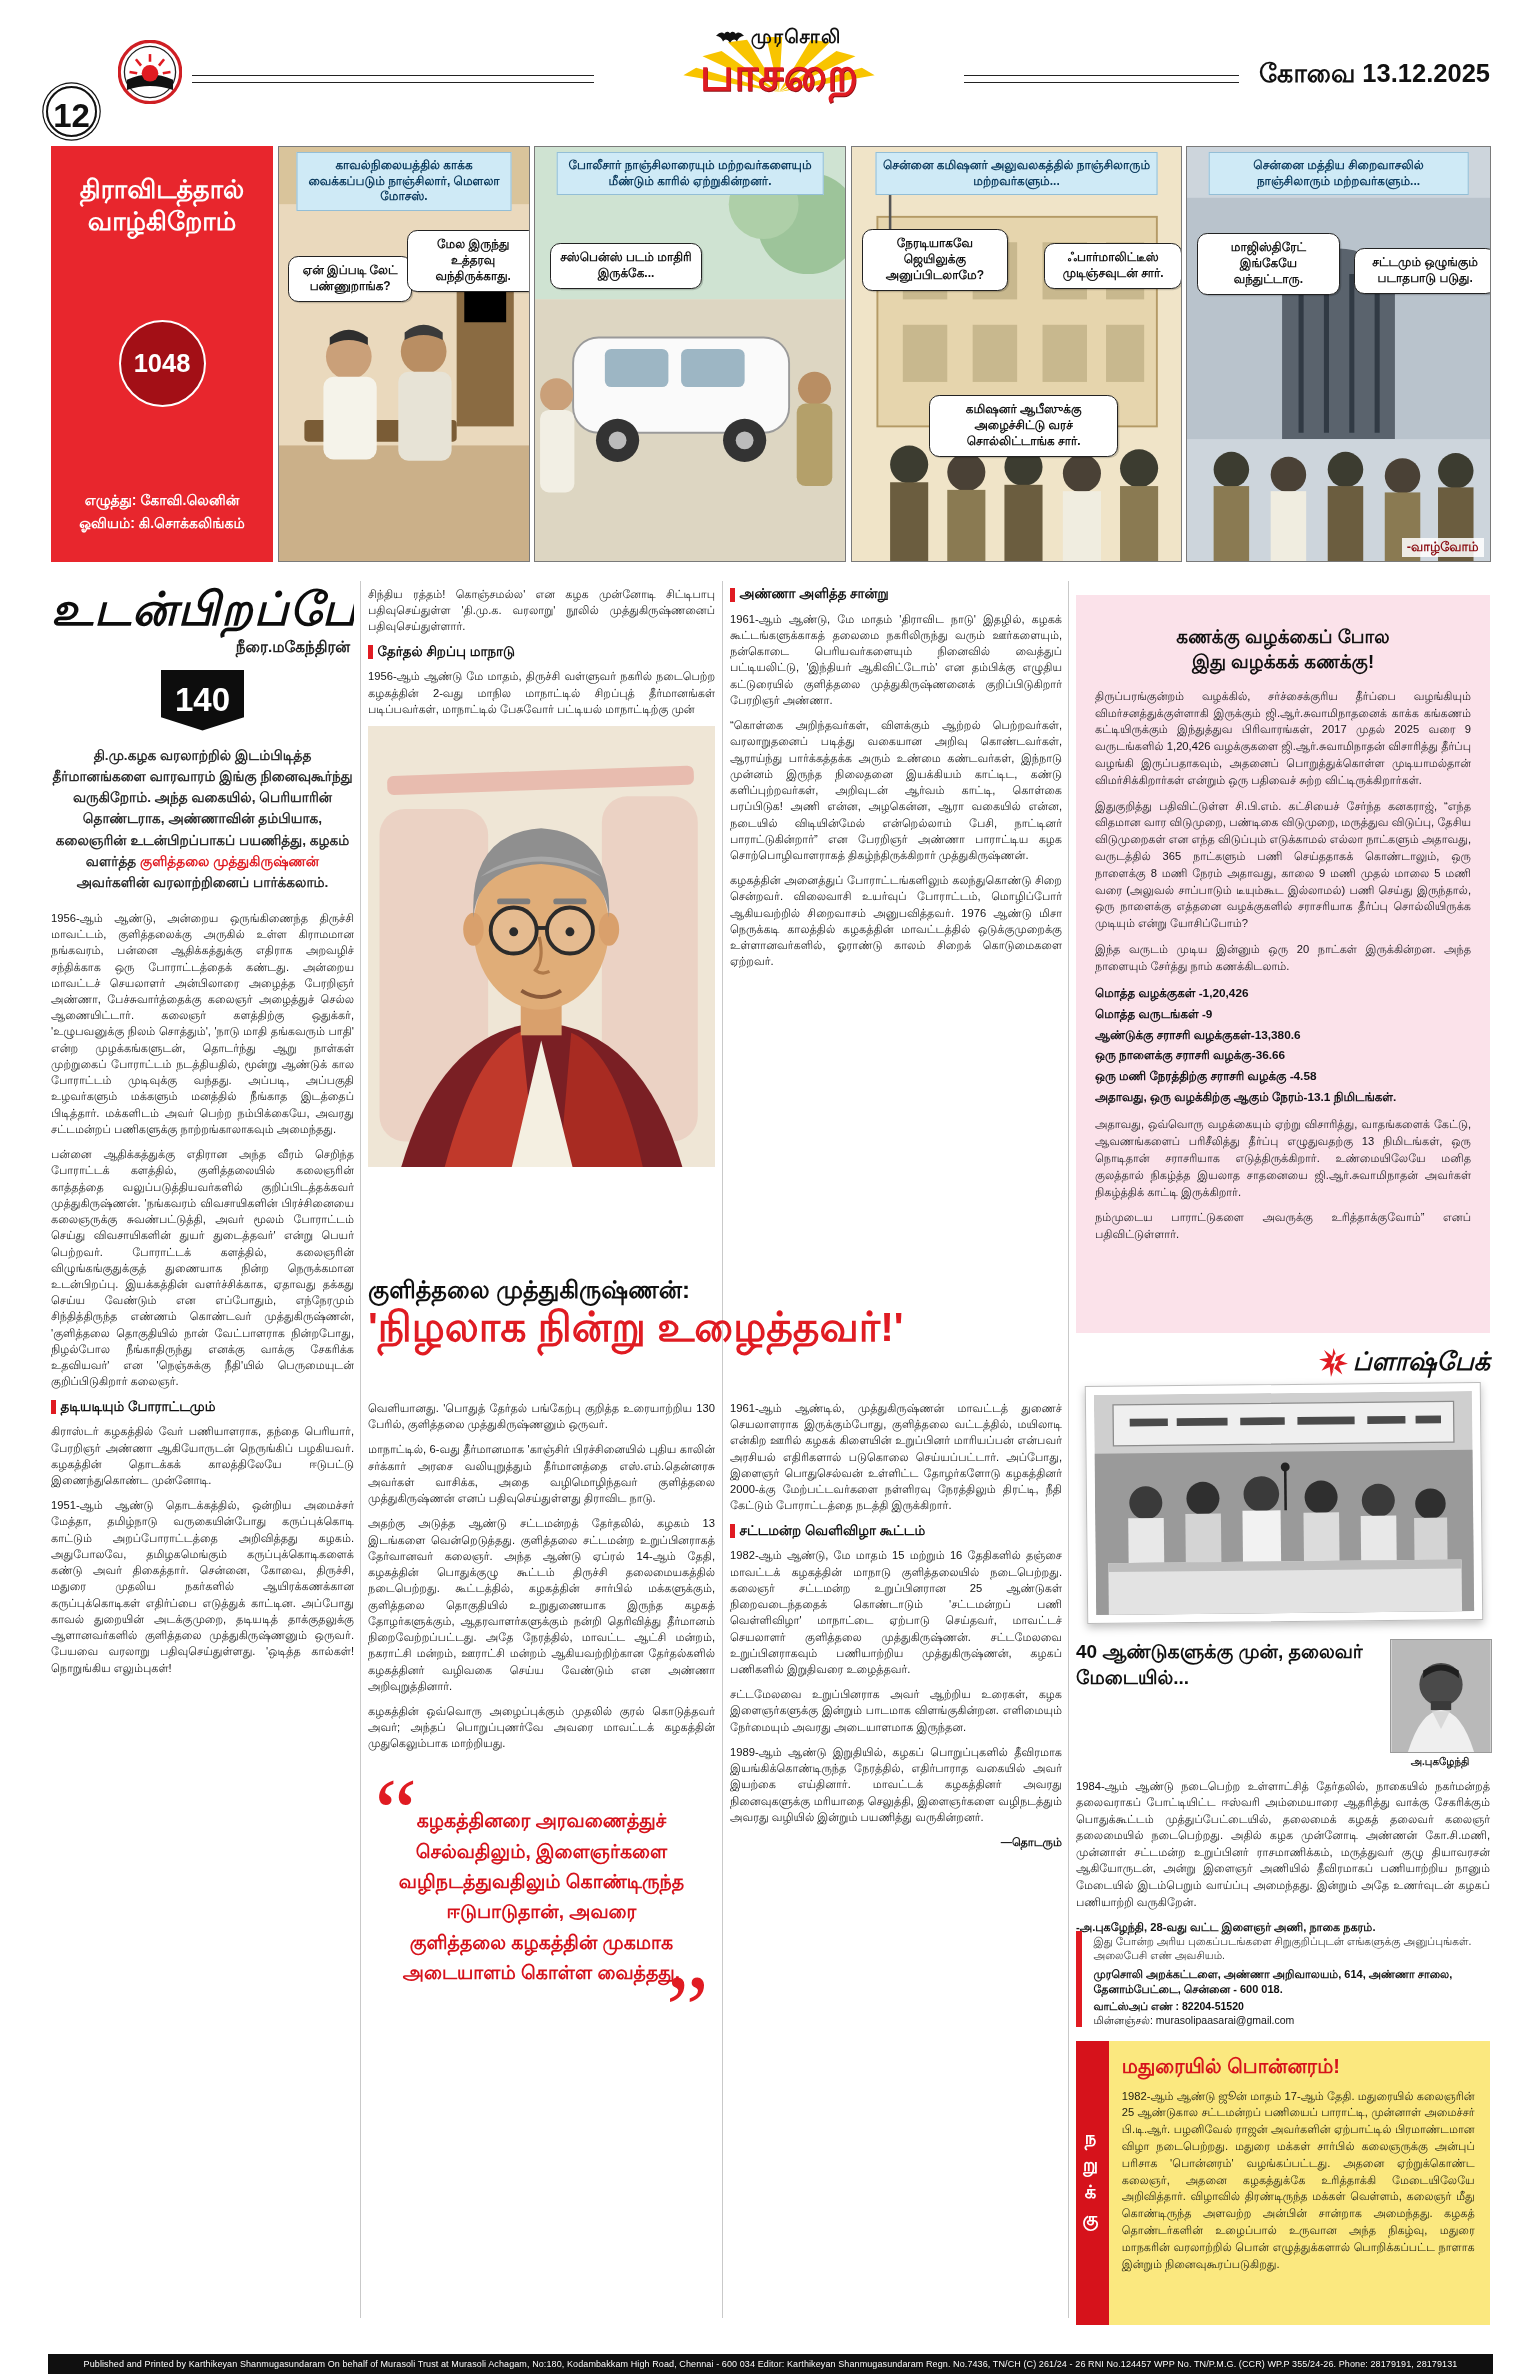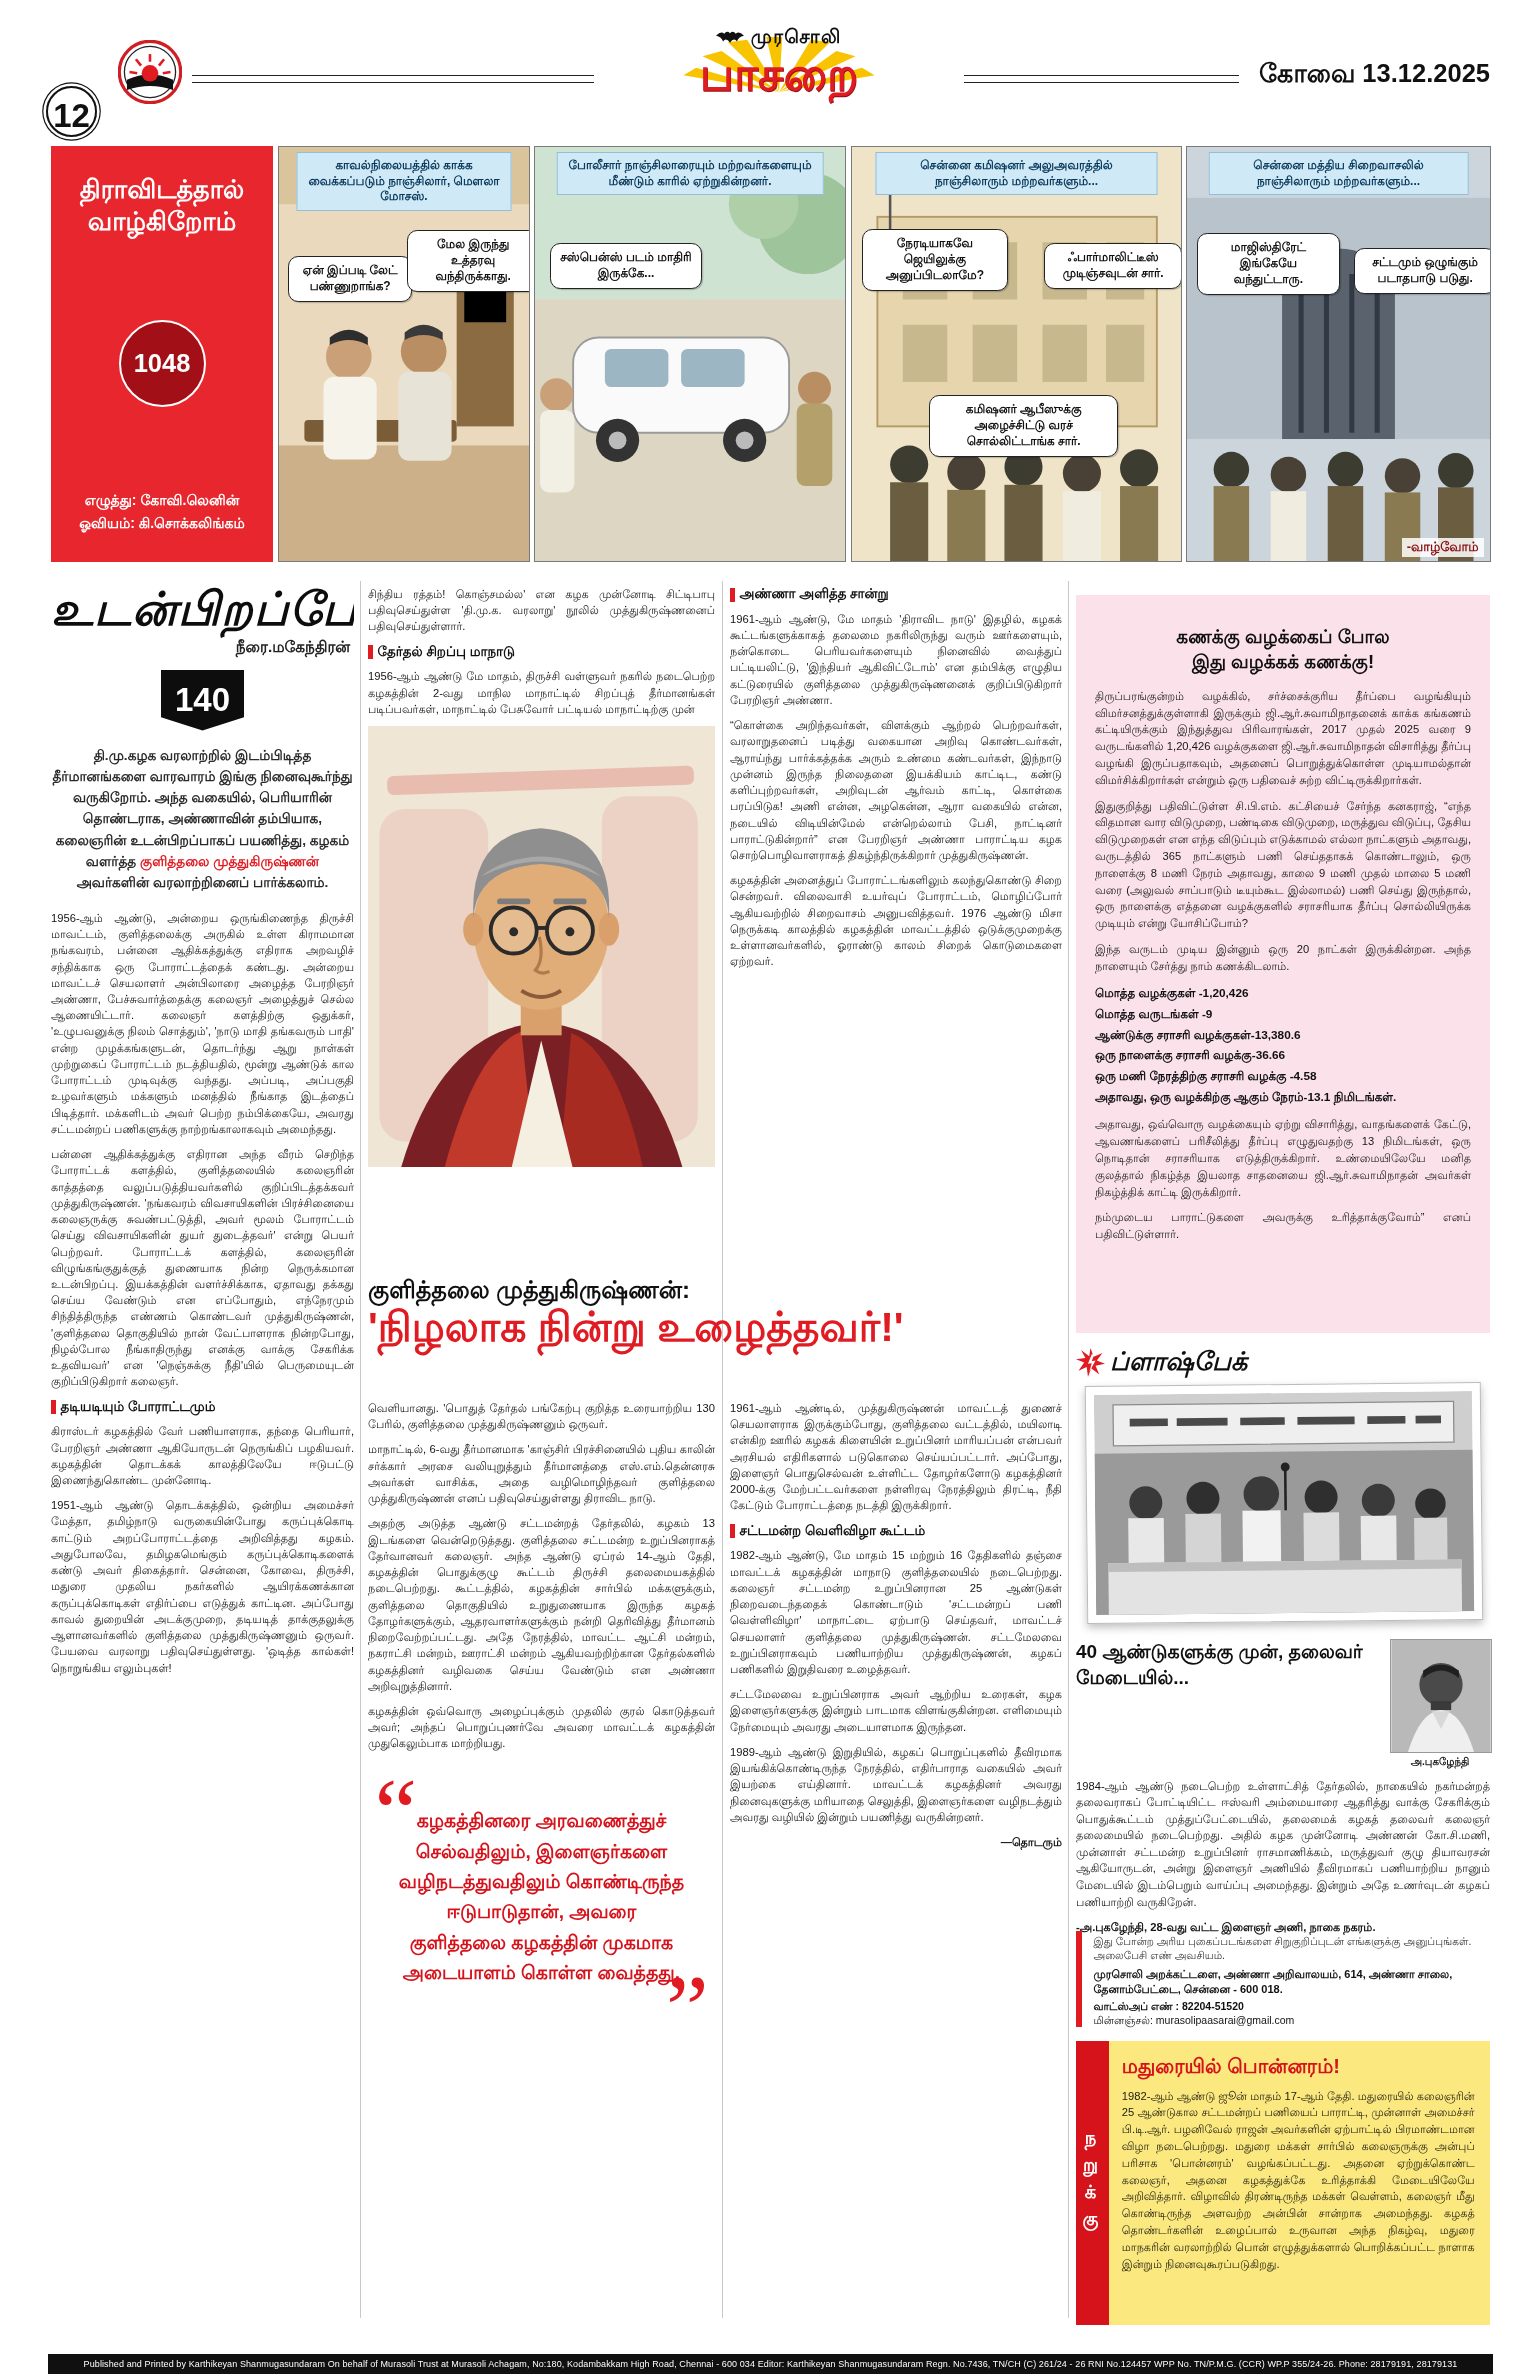--- a/index.html
+++ b/index.html
@@ -54,21 +54,21 @@
   .pq-close{right:0;bottom:-25.5px;}
   .continued{font-weight:800;text-align:right !important;color:#111;}
 
   
   .pinkbox{position:absolute;left:1076px;top:595px;width:414px;height:738px;background:#fbe2ea;box-sizing:border-box;padding:30px 19px;overflow:hidden;}
   .pinkbox h3{margin:0 0 12.8px 0;text-align:center;font-size:18.5px;line-height:1.35;color:#101010;}
   .pinkbox p{margin:0 0 9px 0;font-size:11.2px;line-height:1.5;text-align:justify;color:#17181c;}
   .pinkstats{margin:5.1px 0 9px 0;}
   .pinkstats div{font-size:11.8px;font-weight:800;line-height:1.75;color:#101014;}
 
-  .fb-header{position:absolute;left:1076px;top:1346px;width:414px;height:33px;display:flex;align-items:center;gap:5px;}
+  .fb-header{position:absolute;left:1076px;top:1346px;width:414px;height:33px;display:flex;align-items:center;justify-content:flex-end;gap:5px;}
   .fb-header .fb-label{font-size:25.5px;font-weight:800;font-style:italic;color:#101010;}
   .fb-photo{position:absolute;left:1086px;top:1384px;width:396px;height:238px;background:#fff;border:0.6px solid #bbb;box-shadow:0 3.8px 9px rgba(0,0,0,.25);padding:7.7px;box-sizing:border-box;transform:rotate(-0.6deg);}
   .fb-photo svg{width:100%;height:100%;display:block;}
   .fb-feature{position:absolute;left:1076px;top:1639px;width:414px;height:281px;}
   .fb-feature .fb-headrow{display:flex;gap:10.2px;align-items:flex-start;}
   .fb-feature h3{margin:0;font-size:19px;line-height:1.35;font-weight:800;color:#101010;flex:1;}
   .fb-thumb{width:100px;flex:0 0 auto;text-align:center;}
   .fb-thumb svg{width:100px;height:112px;display:block;border:0.6px solid #999;}
   .fb-thumb figcaption{font-size:10.2px;font-weight:700;margin-top:2.6px;color:#222;}
   .fb-feature p{font-size:11.2px;line-height:1.48;text-align:justify;margin:9px 0 0 0;color:#141414;}
@@ -219,21 +219,21 @@
           <circle cx="180" cy="512" r="30" fill="#4a4136"></circle>
             <rect x="150" y="540" width="60" height="112" fill="#8a7a52"></rect>
           <circle cx="270" cy="504" r="30" fill="#3c3c30"></circle>
             <rect x="240" y="532" width="60" height="120" fill="#6b5d3f"></rect>
           <circle cx="362" cy="514" r="30" fill="#4a4136"></circle>
             <rect x="332" y="542" width="60" height="110" fill="#f0ede0"></rect>
           <circle cx="452" cy="506" r="30" fill="#3c3c30"></circle>
             <rect x="422" y="534" width="60" height="118" fill="#8a7a52"></rect>
         </g>
       </svg>
-      <div class="caption">சென்னை கமிஷனர் அலுஅவரத்தில் நாஞ்சிலாரும் மற்றவர்களும்...</div>
+      <div class="caption">சென்னை கமிஷனர் அலுவலகத்தில் நாஞ்சிலாரும் மற்றவர்களும்...</div>
       <div class="bubble" style="left:10.2px;top:82px;width:128px;">நேரடியாகவே ஜெயிலுக்கு அனுப்பிடலாமே?</div>
       <div class="bubble" style="left:192px;top:96px;width:121px;">ஃபார்மாலிட்டீஸ் முடிஞ்சவுடன் சார்.</div>
       <div class="bubble" style="left:77px;top:248px;width:172px;">கமிஷனர் ஆபீஸுக்கு அழைச்சிட்டு வரச் சொல்லிட்டாங்க சார்.</div>
     </div>
 
     <div class="panel" style="left:1135px;width:305px;">
       <svg viewBox="0 0 478 652" preserveAspectRatio="none">
         <rect width="478" height="652" fill="#cdd5dc"></rect>
         <rect x="0" y="80" width="478" height="380" fill="#b9c3cc"></rect>
         <path d="M150 460 L150 200 Q239 120 328 200 L328 460 Z" fill="#5a636d"></path>

